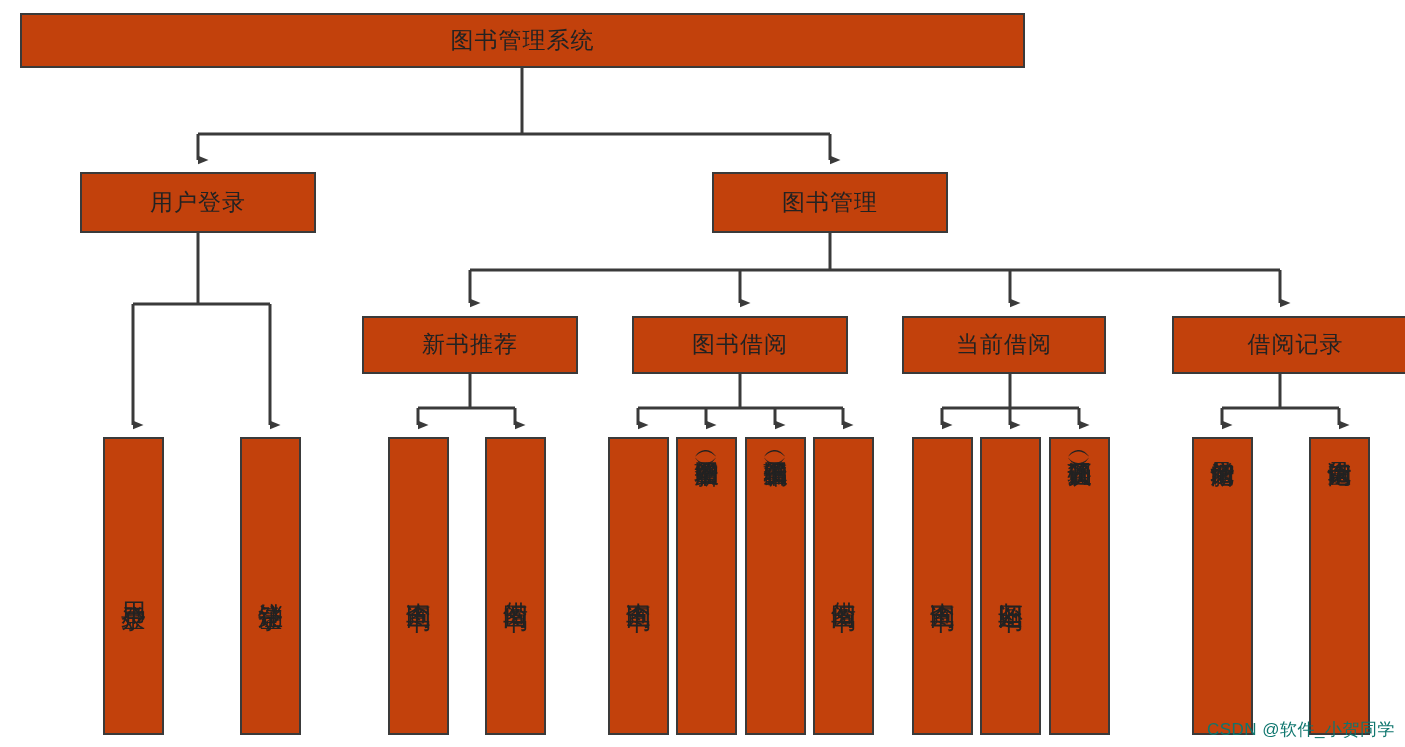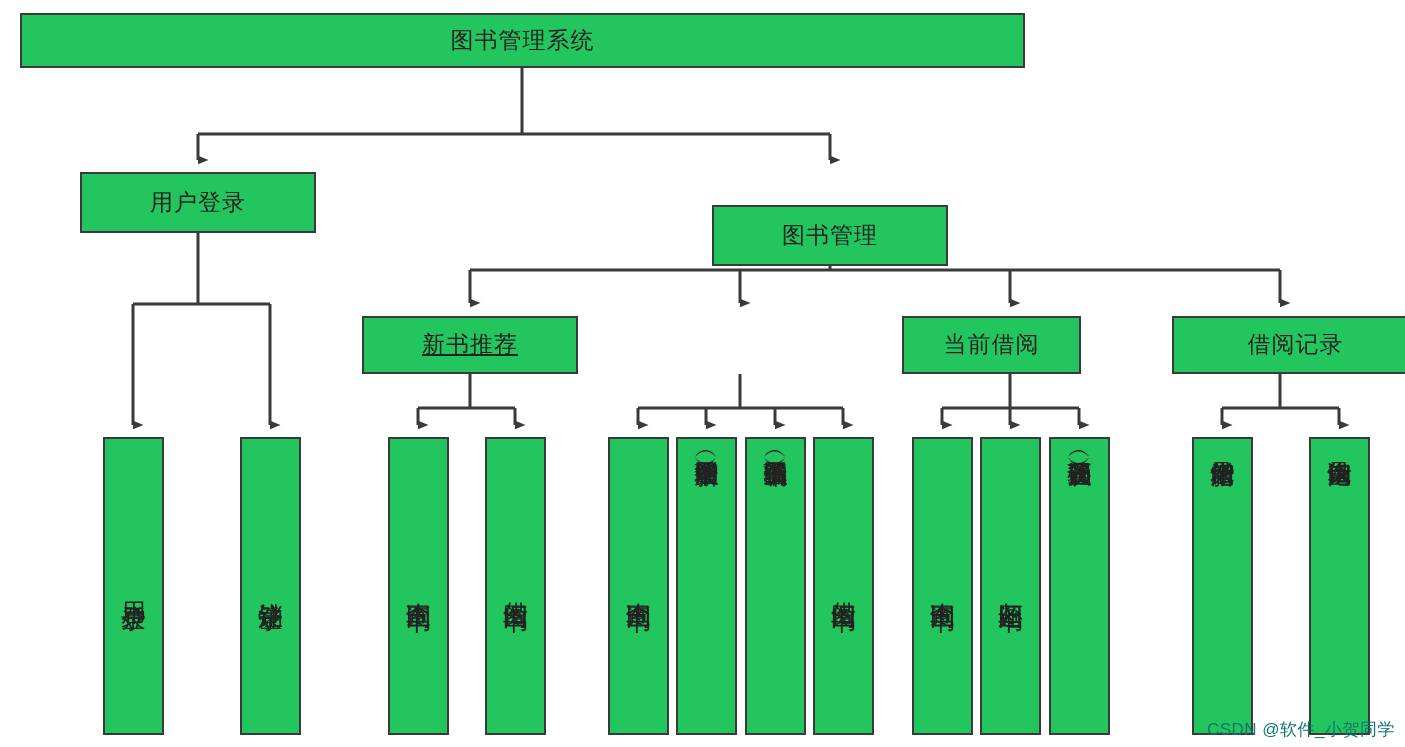--- a/index.html
+++ b/index.html
@@ -22,21 +22,21 @@
     position: absolute;
     left: 0;
     top: 0;
     width: 1405px;
     height: 747px;
     pointer-events: none;
   }
   .node {
     position: absolute;
     box-sizing: border-box;
-    background: #22c55e;
+    background: #c2410c;
     border: 2px solid #3a3a3a;
     display: flex;
     align-items: center;
     justify-content: center;
     color: #222222;
   }
   .node.horiz {
     font-size: 23px;
     letter-spacing: 1px;
     line-height: 1.1;
@@ -124,28 +124,31 @@
     </g>
   </svg>
 
   <div class="node horiz" style="left:20px; top:13px; width:1005px; height:55px;">
     <span>图书管理系统</span>
   </div>
 
   <div class="node horiz" style="left:80px; top:172px; width:236px; height:61px;">
     <span>用户登录</span>
   </div>
-  <div class="node horiz" style="left:712px; top:172px; width:236px; height:61px;margin-top:33px;">
+  <div class="node horiz" style="left:712px; top:172px; width:236px; height:61px;">
     <span>图书管理</span>
   </div>
 
-  <div class="node horiz" style="left:362px; top:316px; width:216px; height:58px;text-decoration:underline;">
+  <div class="node horiz" style="left:362px; top:316px; width:216px; height:58px;">
     <span>新书推荐</span>
   </div>
-  <div class="node horiz" style="left:902px; top:316px; width:179px; height:58px;">
+  <div class="node horiz" style="left:632px; top:316px; width:216px; height:58px;">
+    <span>图书借阅</span>
+  </div>
+  <div class="node horiz" style="left:902px; top:316px; width:204px; height:58px;">
     <span>当前借阅</span>
   </div>
   <div class="node horiz" style="left:1172px; top:316px; width:247px; height:58px;">
     <span>借阅记录</span>
   </div>
 
   <div class="node vert" style="left:103px; top:437px; width:61px; height:298px;">
     <span>用户登录</span>
   </div>
   <div class="node vert" style="left:240px; top:437px; width:61px; height:298px;">

